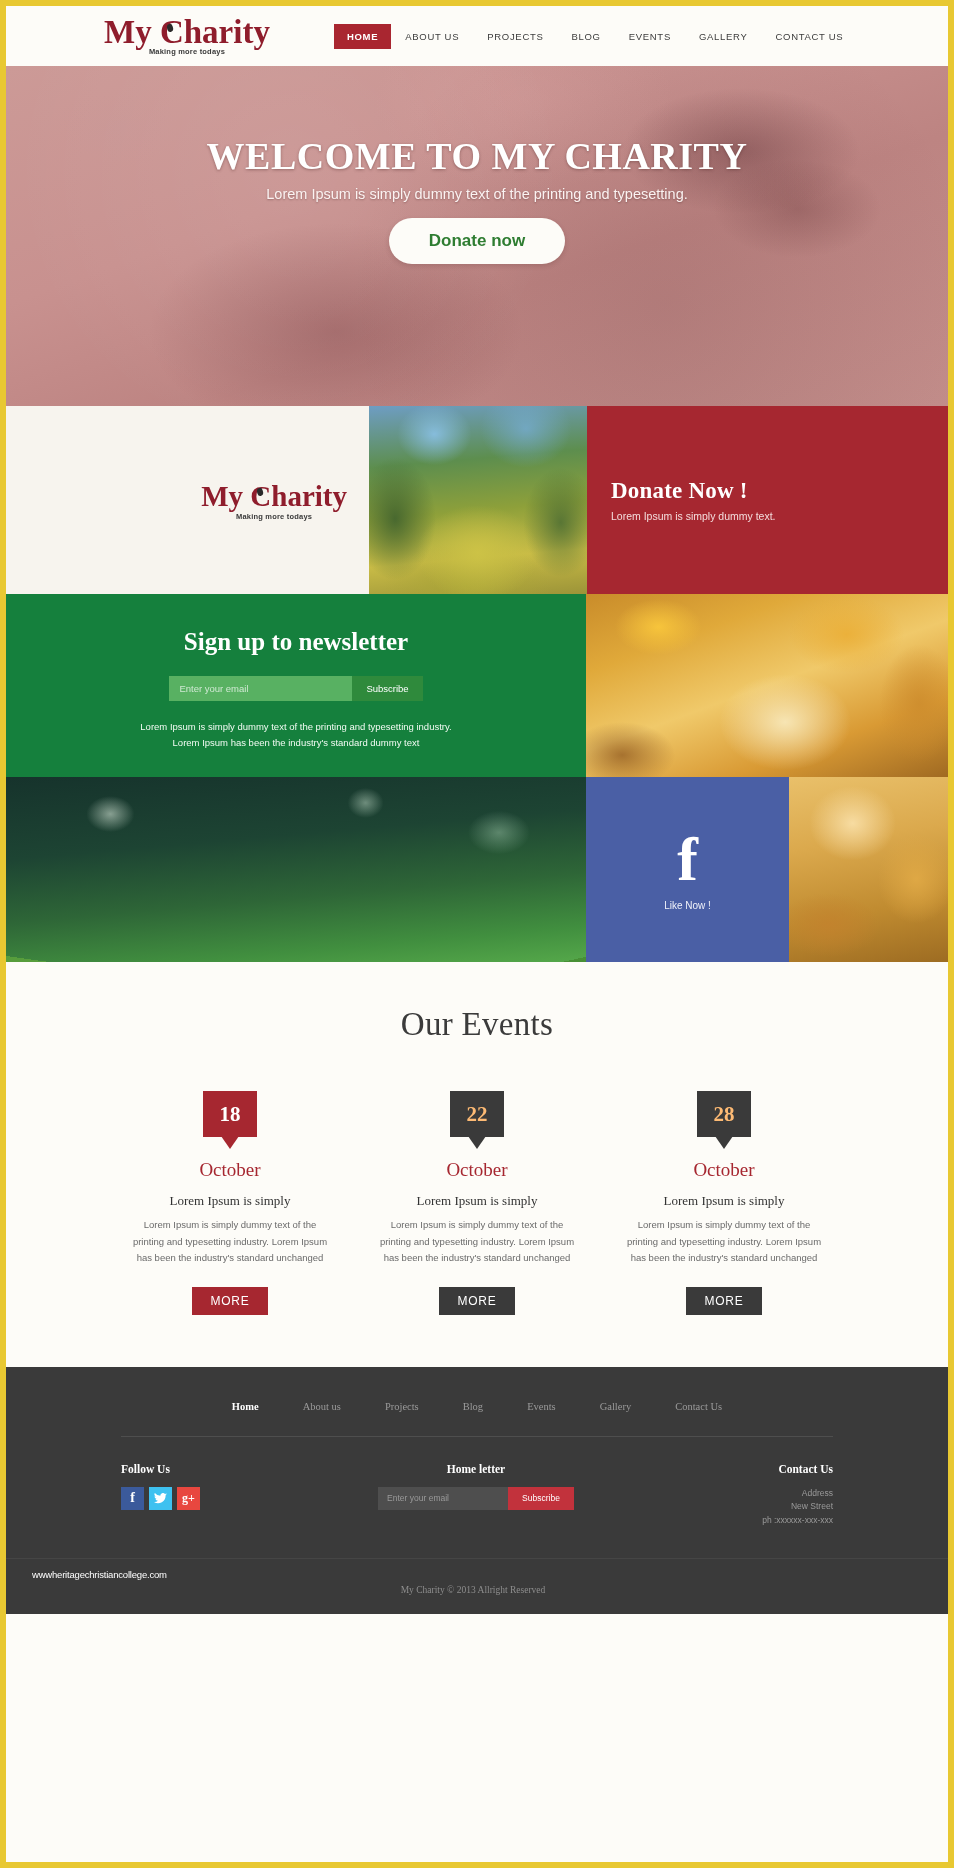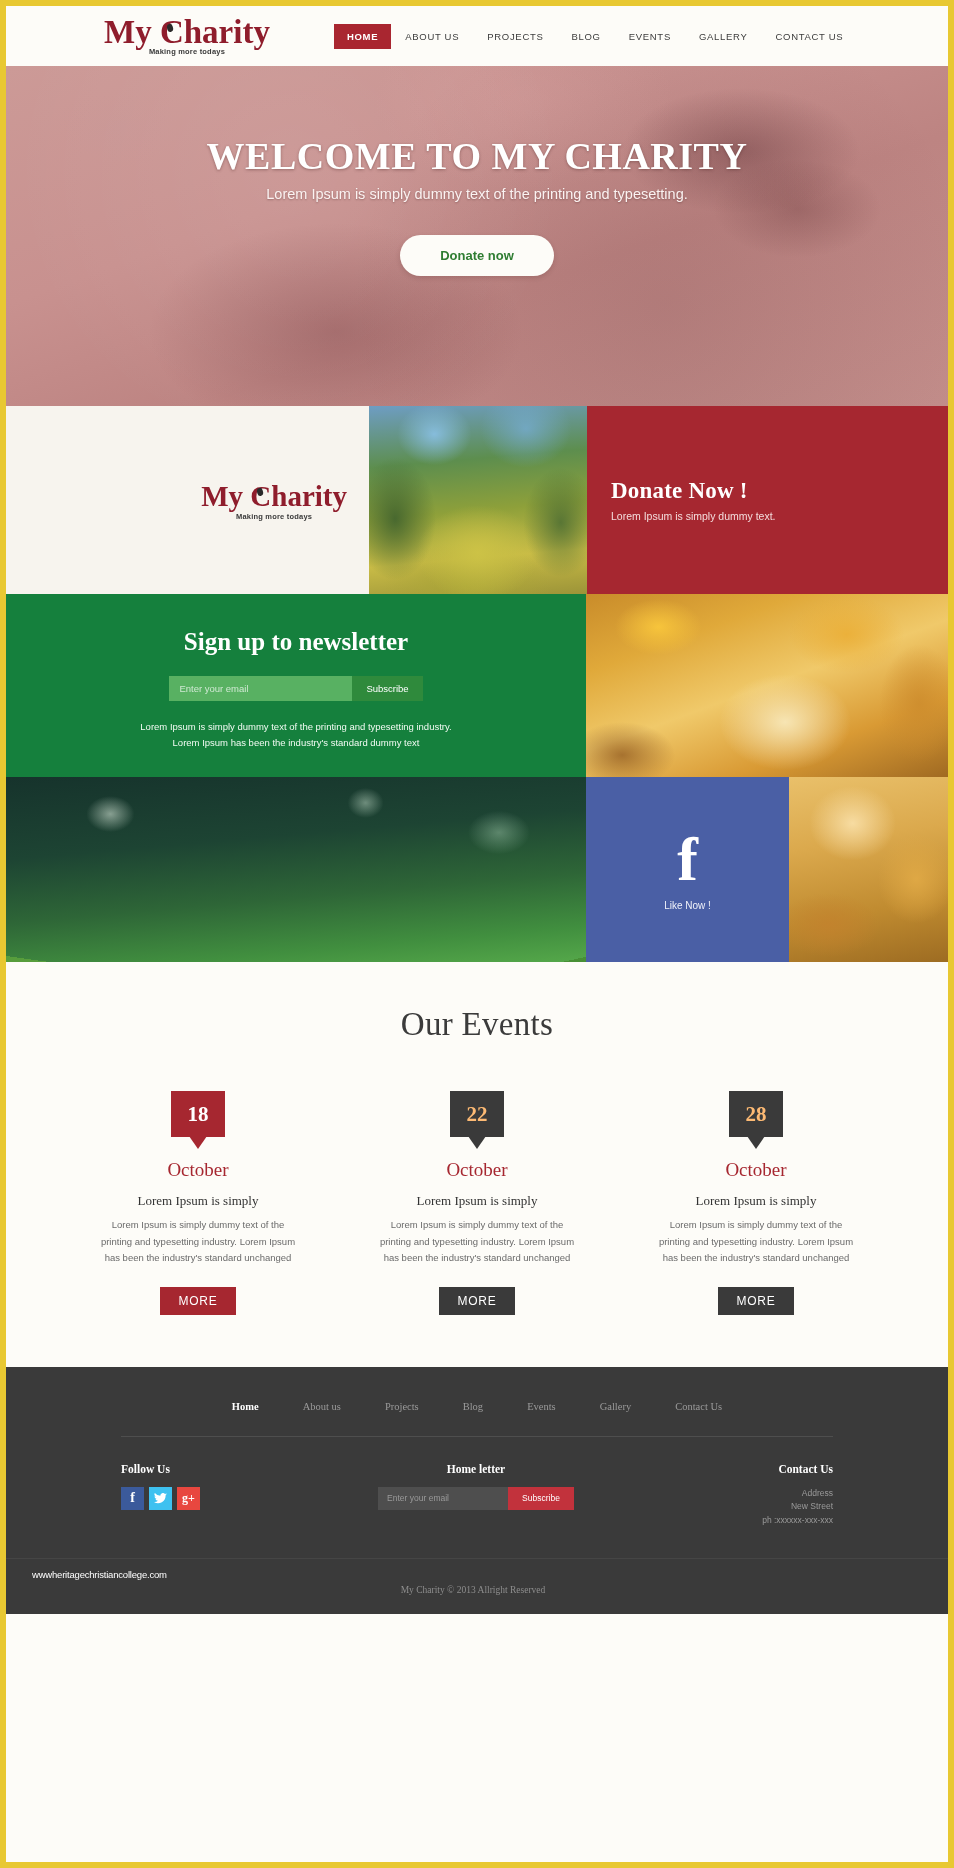--- a/index.html
+++ b/index.html
@@ -75,23 +75,23 @@
     font-family:"Liberation Serif", serif;
     font-size:38px; color:#fff; font-weight:700;
     letter-spacing:.5px;
     text-shadow:0 1px 3px rgba(80,40,40,.45);
   }
   .hero p {
     margin-top:8px; font-size:14.5px; color:#fbf3f2;
     text-shadow:0 1px 2px rgba(80,40,40,.4);
   }
   .donate-btn {
-    display:inline-block; margin-top:33px;
+    display:inline-block; margin-top:16px;
     background:#fdfcf8; color:#2f7d32;
-    font-size:13px; font-weight:700;
+    font-size:17px; font-weight:700;
     padding:13px 40px; border-radius:26px;
     border:none; cursor:pointer;
     box-shadow:0 2px 5px rgba(70,35,35,.18);
     font-family:"Liberation Sans", sans-serif;
   }
 
   
   .band1 { display:flex; height:188px; }
   .b1-logo {
     width:363px; background:#f7f4ee;
@@ -198,21 +198,21 @@
 
   
   .events { background:#fdfcf8; padding:44px 0 52px; }
   .events h2 {
     font-family:"Liberation Serif", serif;
     font-size:33px; color:#3b3b3b; text-align:center;
     font-weight:400; letter-spacing:.3px;
   }
   .event-grid {
     display:flex; justify-content:center;
-    gap:69px; margin-top:48px;
+    gap:37px; margin-top:48px;
   }
   .event-card { width:210px; text-align:center; }
   .date-badge {
     width:54px; height:46px; margin:0 auto;
     display:flex; align-items:center; justify-content:center;
     color:#fff; font-family:"Liberation Serif", serif;
     font-size:21px; font-weight:700; position:relative;
   }
   .date-badge::after {
     content:""; position:absolute; left:50%; bottom:-12px;

